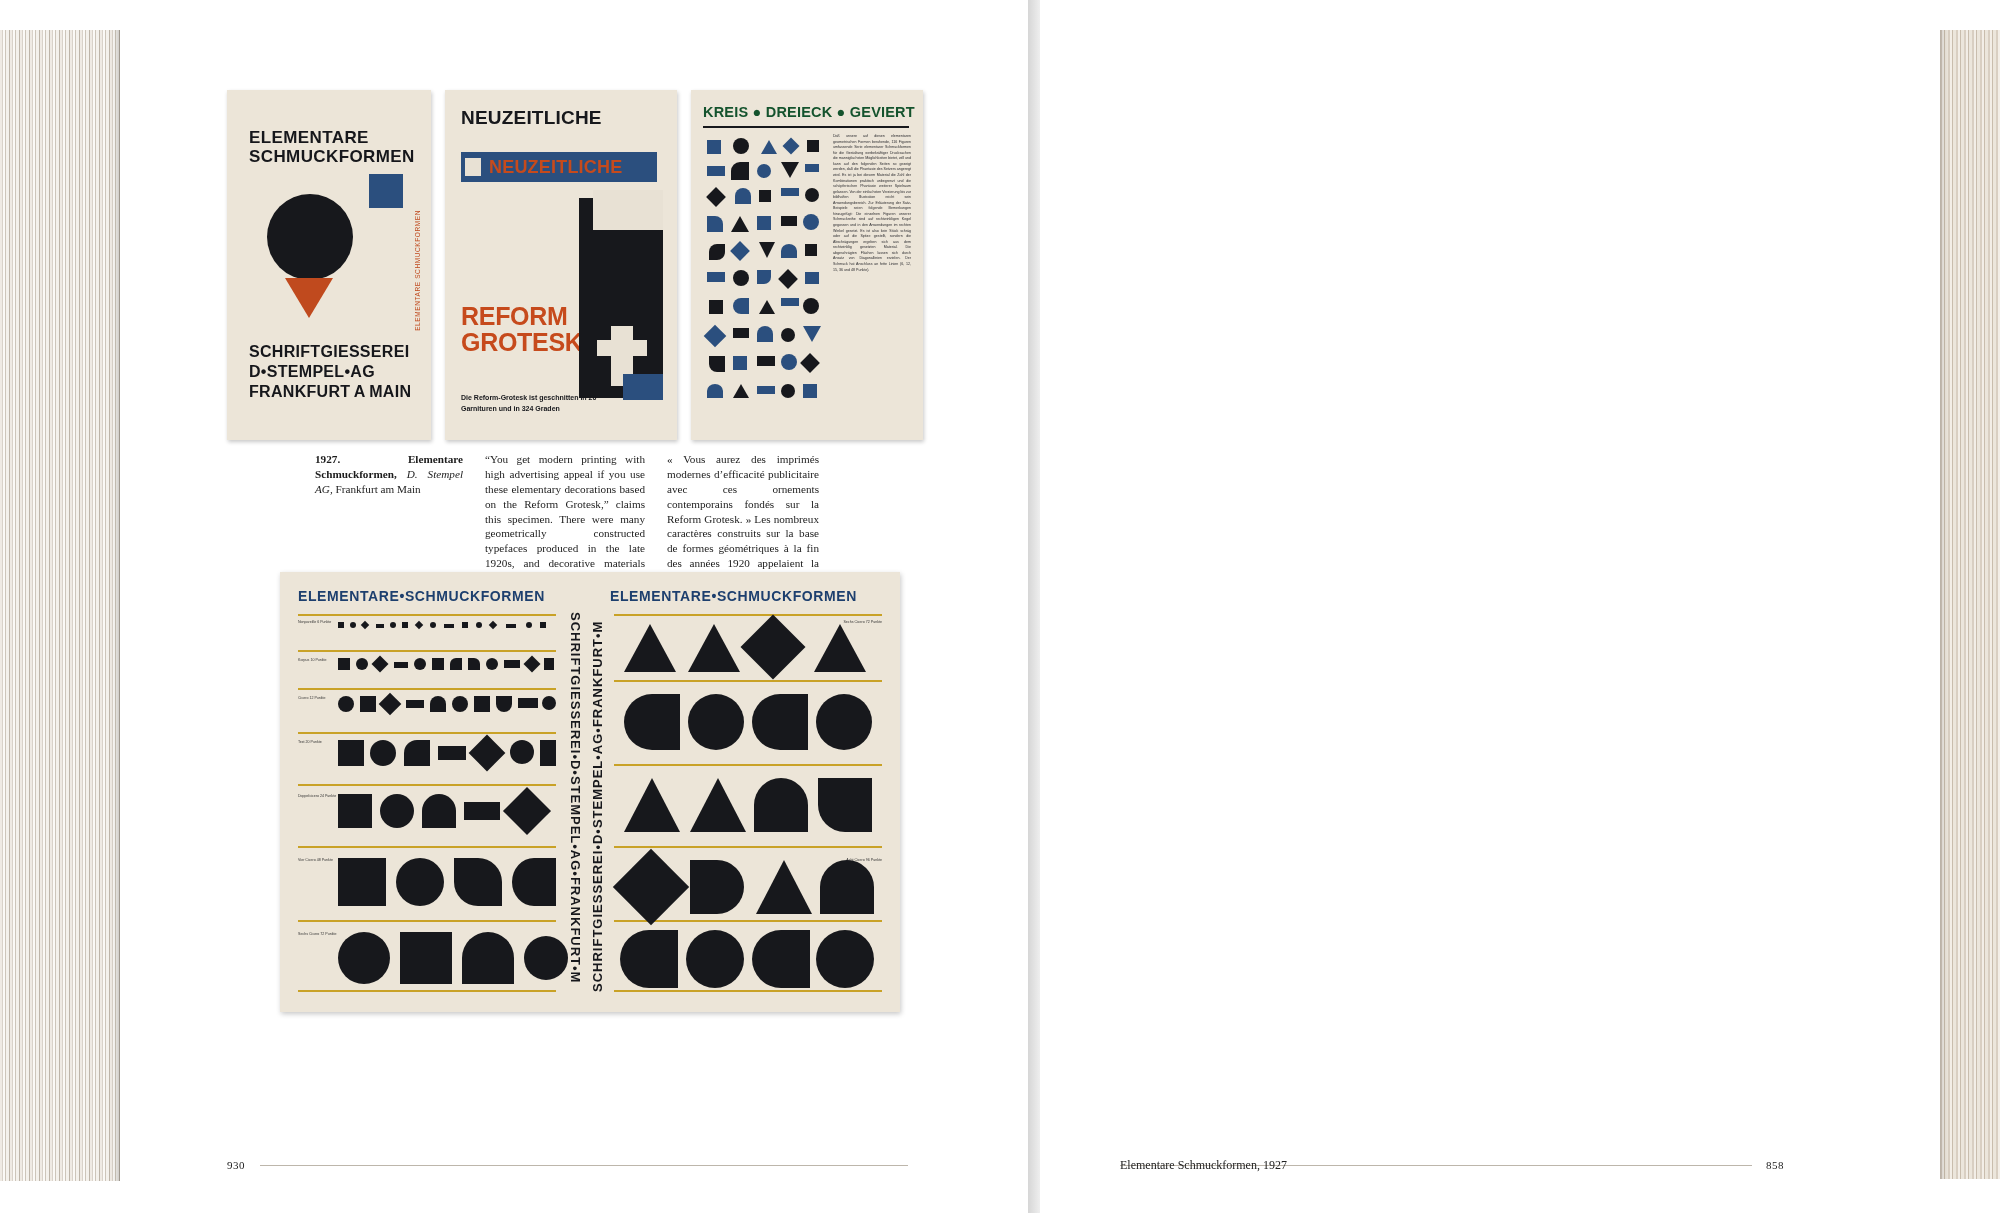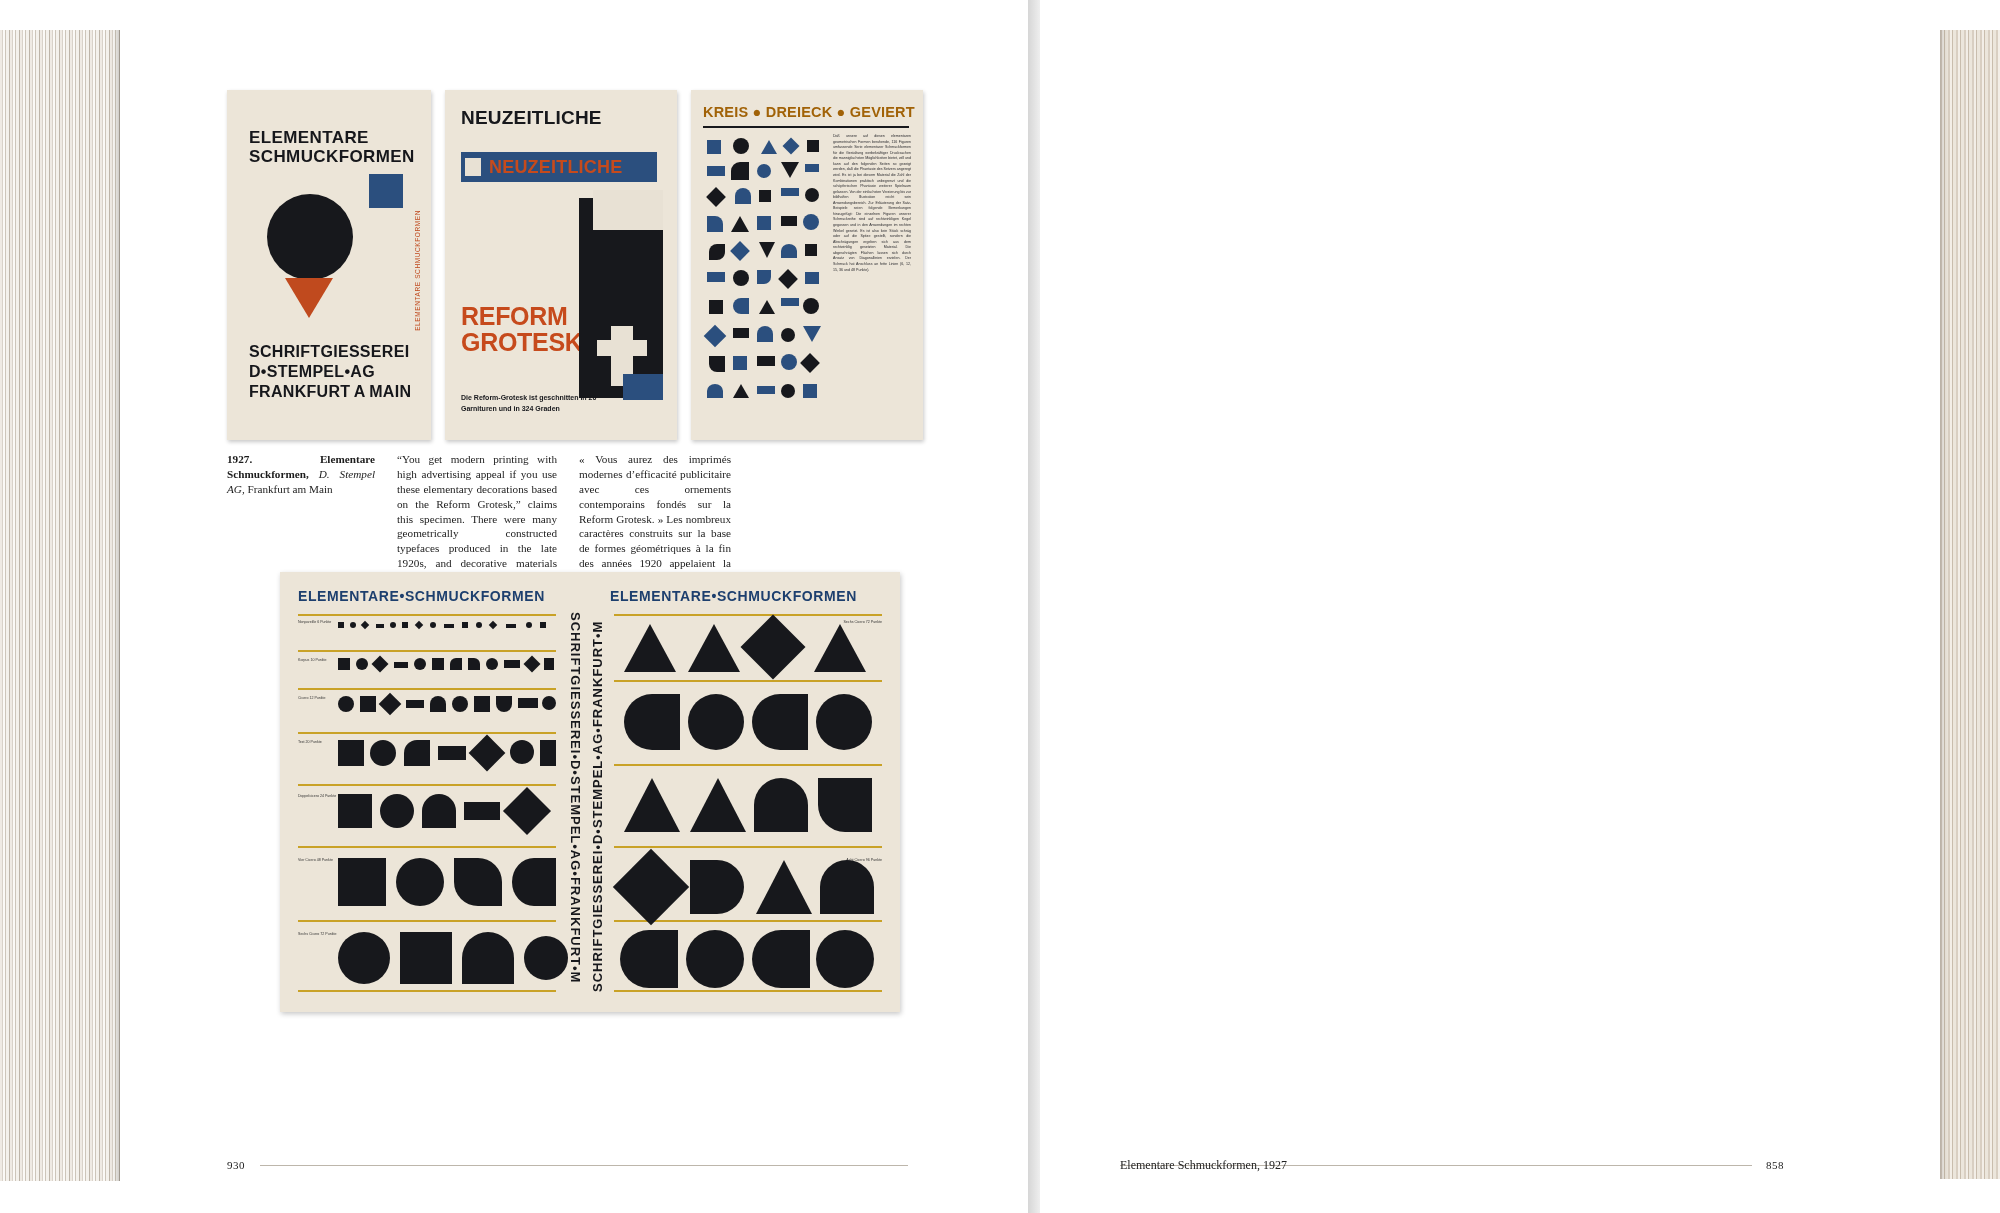--- a/index.html
+++ b/index.html
@@ -70,30 +70,30 @@
   .c2 .foot{position:absolute;left:16px;bottom:26px;width:150px;font-family:"Liberation Sans",sans-serif;
           font-size:7px;line-height:1.5;font-weight:700;color:#17181c;}
   .c2 .glyphblock{position:absolute;right:14px;top:108px;width:84px;height:200px;background:#17181c;}
   .c2 .gb2{position:absolute;right:14px;top:100px;width:70px;height:40px;background:#e8e1d4;}
   .c2 .cross{position:absolute;right:44px;top:236px;width:22px;height:60px;background:#e8e1d4;}
   .c2 .cross2{position:absolute;right:30px;top:250px;width:50px;height:16px;background:#e8e1d4;}
   .c2 .bsq{position:absolute;right:14px;bottom:40px;width:40px;height:26px;background:#2b4f7e;}
 
   
   .c3 .hd3{position:absolute;left:12px;top:14px;font-family:"Liberation Sans",sans-serif;font-weight:700;
-          font-size:14.5px;letter-spacing:.2px;color:#a16207;}
+          font-size:14.5px;letter-spacing:.2px;color:#14532d;}
   .c3 .rule{position:absolute;left:12px;top:36px;width:206px;height:2px;background:#17181c;}
   .c3 .txt{position:absolute;right:12px;top:44px;width:78px;font-family:"Liberation Sans",sans-serif;
            font-size:3.6px;line-height:1.55;color:#2a2a2e;text-align:justify;}
   .c3 .orn{position:absolute;left:12px;top:46px;width:120px;height:284px;}
   .c3 .orn i{position:absolute;background:#2b4f7e;display:block;}
   .c3 .orn b{position:absolute;background:#17181c;display:block;}
 
   
-  .capwrap{position:absolute;left:107px;top:452px;width:680px;display:flex;gap:22px;}
+  .capwrap{position:absolute;left:107px;top:452px;width:680px;display:flex;gap:22px;justify-content:center;}
   .capcol{font-size:11.2px;line-height:1.33;color:#1c1c1c;text-align:justify;}
   .capcol.first{width:148px;}
   .capcol.en{width:160px;}
   .capcol.de{width:160px;}
   .capcol.fr{width:152px;}
   .capcol .hd{font-weight:700;}
   .capcol .it{font-style:italic;}
 
   
   .lower{position:absolute;left:160px;top:572px;width:620px;height:440px;background:#ece5d8;

